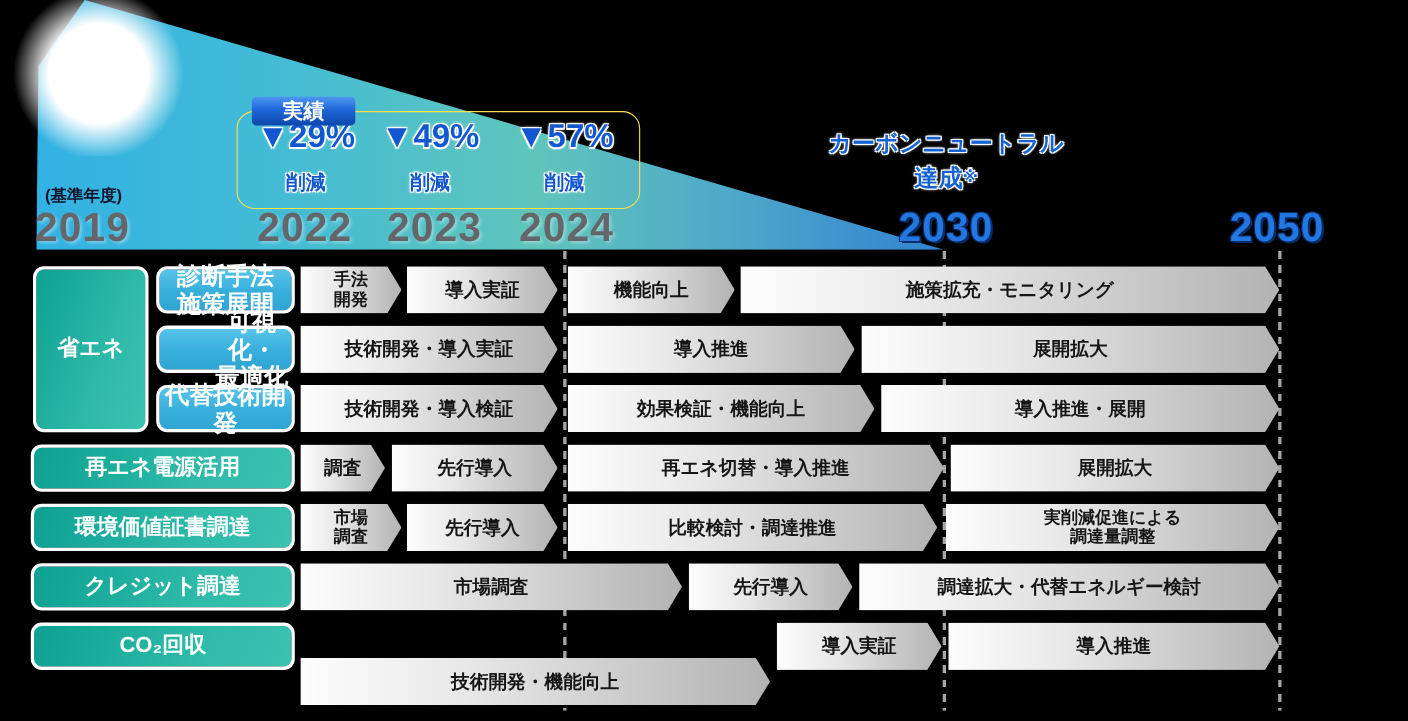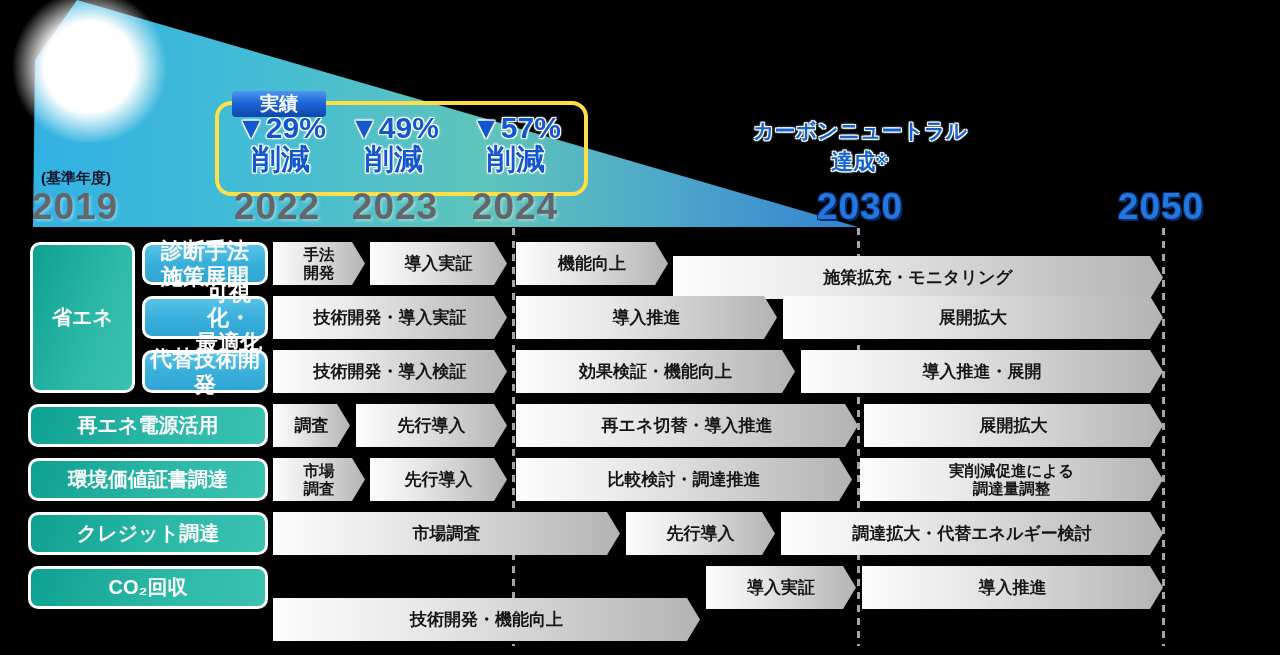--- a/index.html
+++ b/index.html
@@ -18,30 +18,30 @@
     background:radial-gradient(circle at 50% 50%,rgba(255,255,255,1) 42%,rgba(255,255,255,0) 72%);
   }
   .badge{position:absolute;left:28px;top:40px;width:120px;z-index:2;text-align:center;
     color:#f2571c;font-weight:bold;line-height:1.05;}
   .badge .l1{font-size:28px;}
   .badge .l2{font-size:25px;}
   .baseline{position:absolute;left:20px;top:169px;width:112px;z-index:2;text-align:center;
     color:#101228;font-weight:bold;font-size:15px;}
   
   .results-box{position:absolute;left:215px;top:101px;width:365px;height:87px;z-index:2;
-    border:4px solid #fde047;border-radius:16px;}
+    border:1px solid #fde047;border-radius:16px;}
   .results-tab{position:absolute;left:13px;top:-14px;width:94px;height:26px;z-index:3;
     background:linear-gradient(180deg,#4e97f0 0%,#1f66d8 45%,#0c47ab 100%);
     border-radius:4px;color:#fff;font-weight:bold;font-size:19px;
     display:flex;align-items:center;justify-content:center;}
   .result-item{position:absolute;top:6px;transform:translateX(-50%);text-align:center;
     color:#1257d0;font-weight:bold;line-height:1.1;
     text-shadow:0 0 3px #fff,0 0 3px #fff,1px 1px 0 #fff,-1px -1px 0 #fff,1px -1px 0 #fff,-1px 1px 0 #fff;}
   .result-item .pct{font-size:30px;}
-  .result-item .word{font-size:29px;}
+  .result-item .word{font-size:18px;margin-top:16px;}
   
   .goal{position:absolute;left:860px;top:116px;transform:translateX(-50%);z-index:2;
     text-align:center;color:#1563d2;font-weight:bold;line-height:1.45;white-space:nowrap;
     text-shadow:0 0 3px #fff,0 0 3px #fff,1px 1px 0 #fff,-1px -1px 0 #fff,1px -1px 0 #fff,-1px 1px 0 #fff;}
   .goal .g1{font-size:21px;}
   .goal .g2{font-size:22px;}
   .goal .note{font-size:14px;vertical-align:4px;}
   
   .year{position:absolute;top:188px;transform:translateX(-50%);z-index:2;
     font-weight:bold;font-size:37px;letter-spacing:1px;line-height:1;}
@@ -123,21 +123,21 @@
       <div class="cat teal" style="left: 28px; top: 404px; width: 240px; height: 43px;">再エネ電源活用</div>
       <div class="cat teal" style="left: 28px; top: 458px; width: 240px; height: 43px;">環境価値証書調達</div>
       <div class="cat teal" style="left: 28px; top: 512px; width: 240px; height: 43px;">クレジット調達</div>
       <div class="cat teal" style="left: 28px; top: 566px; width: 240px; height: 43px;">CO₂回収</div>
     </div>
   <div id="rows">
       <div class="arrow two-line" style="left: 273px; top: 242px; width: 92px;">手法
 開発</div>
       <div class="arrow" style="left: 370px; top: 242px; width: 137px;">導入実証</div>
       <div class="arrow" style="left: 516px; top: 242px; width: 152px;">機能向上</div>
-      <div class="arrow" style="left: 673px; top: 256px; width: 490px;">施策拡充・モニタリング</div>
+      <div class="arrow" style="left: 673px; top: 242px; width: 490px;">施策拡充・モニタリング</div>
       <div class="arrow" style="left: 273px; top: 296px; width: 234px;">技術開発・導入実証</div>
       <div class="arrow" style="left: 516px; top: 296px; width: 261px;">導入推進</div>
       <div class="arrow" style="left: 783px; top: 296px; width: 380px;">展開拡大</div>
       <div class="arrow" style="left: 273px; top: 350px; width: 234px;">技術開発・導入検証</div>
       <div class="arrow" style="left: 516px; top: 350px; width: 279px;">効果検証・機能向上</div>
       <div class="arrow" style="left: 801px; top: 350px; width: 362px;">導入推進・展開</div>
       <div class="arrow" style="left: 273px; top: 404px; width: 77px;">調査</div>
       <div class="arrow" style="left: 356px; top: 404px; width: 151px;">先行導入</div>
       <div class="arrow" style="left: 516px; top: 404px; width: 342px;">再エネ切替・導入推進</div>
       <div class="arrow" style="left: 864px; top: 404px; width: 299px;">展開拡大</div>

